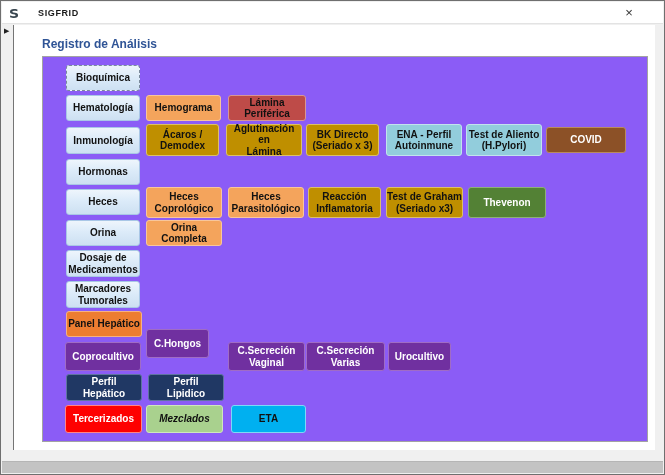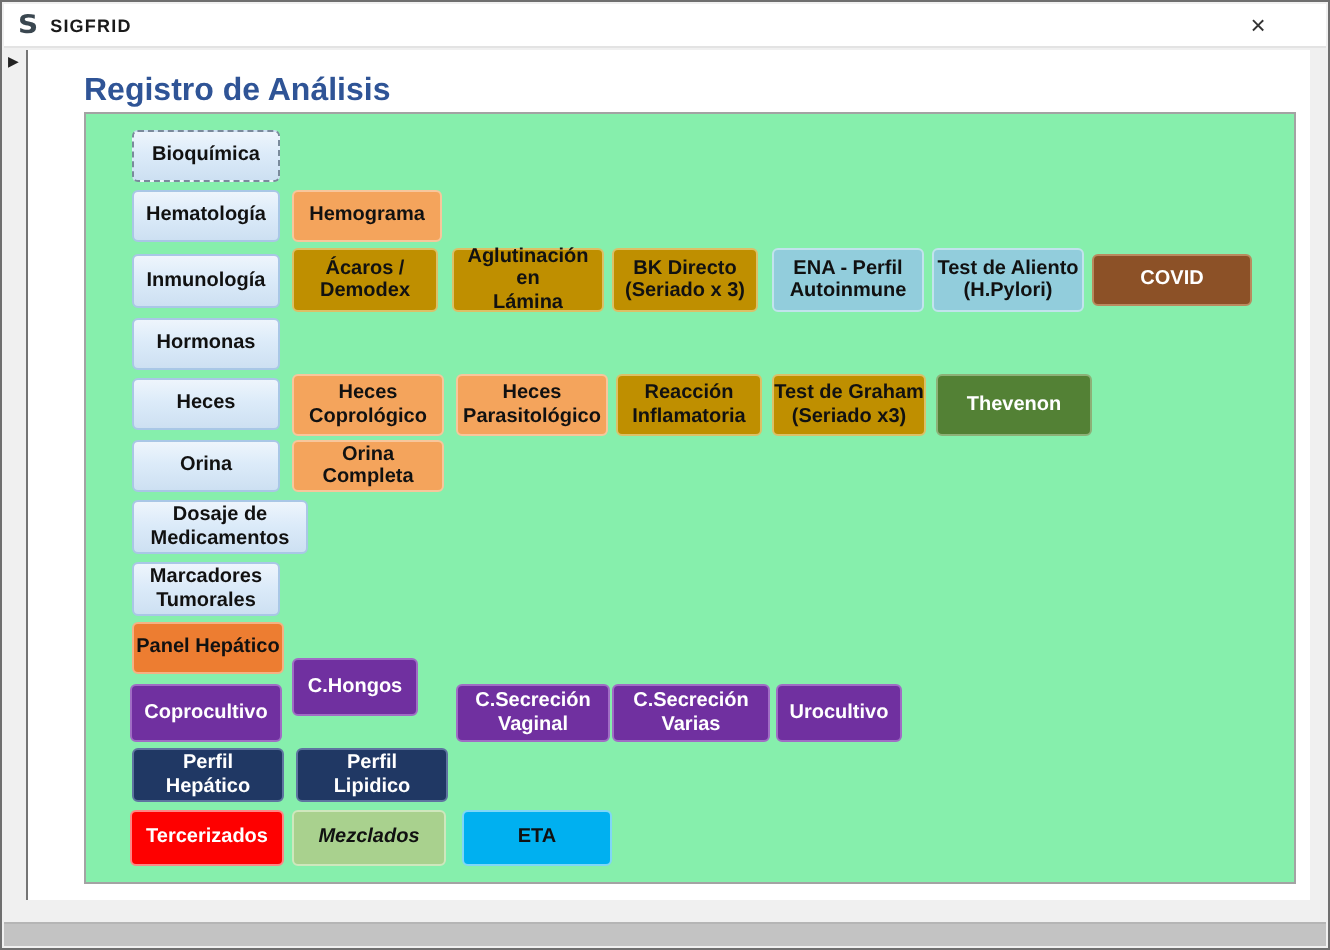--- a/index.html
+++ b/index.html
@@ -10,39 +10,39 @@
   }
   .titlebar {
     position:absolute; left:1px; top:1px; right:1px; height:22px;
     background:#ffffff; border-bottom:1px solid #e3e3e3;
     display:flex; align-items:center; padding-left:7px;
   }
   .logo {
     font-family:"DejaVu Sans", sans-serif; font-weight:900; font-size:14px;
     color:#3a4750; transform:scaleY(.92); letter-spacing:-1px;
   }
-  .apptitle { font-size:9px; font-weight:600; color:#1a1a1a; letter-spacing:.6px; margin-left:7px; margin-top:1px; }
+  .apptitle { font-size:9px; font-weight:600; color:#1a1a1a; letter-spacing:.6px; margin-left:20px; margin-top:1px; }
   .closebtn {
     position:absolute; right:26px; top:3px; font-size:13px; color:#333;
     width:16px; height:16px; line-height:16px; text-align:center; cursor:pointer;
   }
   .sidearrow {
     position:absolute; left:3px; top:26px; font-size:7px; color:#222; cursor:pointer;
   }
   .mainpanel {
     position:absolute; left:12px; top:24px; width:642px; height:425px;
     background:#ffffff; border-left:1px solid #757575;
   }
   .heading {
     position:absolute; left:28px; top:12px;
-    font-size:16px; font-weight:bold; color:#2F5496;
+    font-size:12px; font-weight:bold; color:#2F5496;
   }
   .groupbox {
     position:absolute; left:28px; top:31px; width:606px; height:386px;
-    background:#86efac; border:1px solid #a3a3a3;padding-left:26px;
+    background:#8b5cf6; border:1px solid #a3a3a3;padding-left:26px;
   }
   .statusbar {
     position:absolute; left:1px; right:1px; bottom:1px; height:12px;
     background:#c3c3c3; border-top:1px solid #b5b5b5;
   }
   .btn {
     position:absolute; display:flex; align-items:center; justify-content:center;
     text-align:center; white-space:pre-line; line-height:1.12;
     font-size:10px; font-weight:bold; color:#111;
     border:1px solid transparent; border-radius:3px; cursor:pointer;
@@ -77,20 +77,21 @@
 
   <div class="mainpanel">
     <div class="heading">Registro de Análisis</div>
 
     <div class="groupbox">
 
       <div class="btn b-lightblue b-focus" style="left:23px;top:8px;width:74px;height:26px">Bioquímica</div>
 
       <div class="btn b-lightblue" style="left:23px;top:38px;width:74px;height:26px">Hematología</div>
       <div class="btn b-orange" style="left:103px;top:38px;width:75px;height:26px">Hemograma</div>
+      <div class="btn b-brick" style="left:185px;top:38px;width:78px;height:26px">Lámina Periférica</div>
 
       <div class="btn b-lightblue" style="left:23px;top:70px;width:74px;height:27px">Inmunología</div>
       <div class="btn b-gold" style="left:103px;top:67px;width:73px;height:32px">Ácaros /
 Demodex</div>
       <div class="btn b-gold" style="left:183px;top:67px;width:76px;height:32px">Aglutinación en
 Lámina</div>
       <div class="btn b-gold" style="left:263px;top:67px;width:73px;height:32px">BK Directo
 (Seriado x 3)</div>
       <div class="btn b-teal" style="left:343px;top:67px;width:76px;height:32px">ENA - Perfil
 Autoinmune</div>
@@ -107,21 +108,21 @@
 Parasitológico</div>
       <div class="btn b-gold" style="left:265px;top:130px;width:73px;height:31px">Reacción
 Inflamatoria</div>
       <div class="btn b-gold" style="left:343px;top:130px;width:77px;height:31px">Test de Graham
 (Seriado x3)</div>
       <div class="btn b-green" style="left:425px;top:130px;width:78px;height:31px">Thevenon</div>
 
       <div class="btn b-lightblue" style="left:23px;top:163px;width:74px;height:26px">Orina</div>
       <div class="btn b-orange" style="left:103px;top:163px;width:76px;height:26px">Orina Completa</div>
 
-      <div class="btn b-lightblue" style="left:23px;top:193px;width:88px;height:27px">Dosaje de
+      <div class="btn b-lightblue" style="left:23px;top:193px;width:74px;height:27px">Dosaje de
 Medicamentos</div>
 
       <div class="btn b-lightblue" style="left:23px;top:224px;width:74px;height:27px">Marcadores
 Tumorales</div>
 
       <div class="btn b-dkorange" style="left:23px;top:254px;width:76px;height:26px">Panel Hepático</div>
 
       <div class="btn b-purple" style="left:22px;top:285px;width:76px;height:29px">Coprocultivo</div>
       <div class="btn b-purple" style="left:103px;top:272px;width:63px;height:29px">C.Hongos</div>
       <div class="btn b-purple" style="left:185px;top:285px;width:77px;height:29px">C.Secreción

